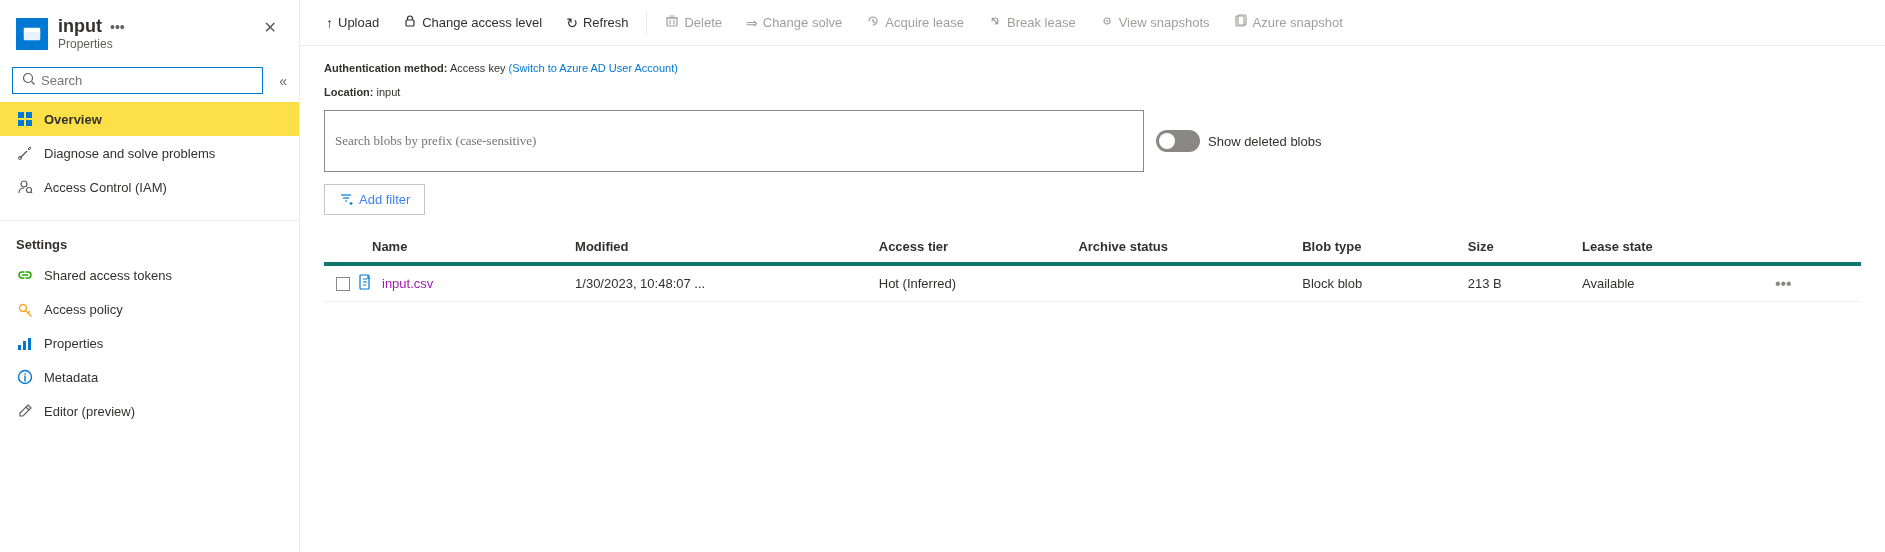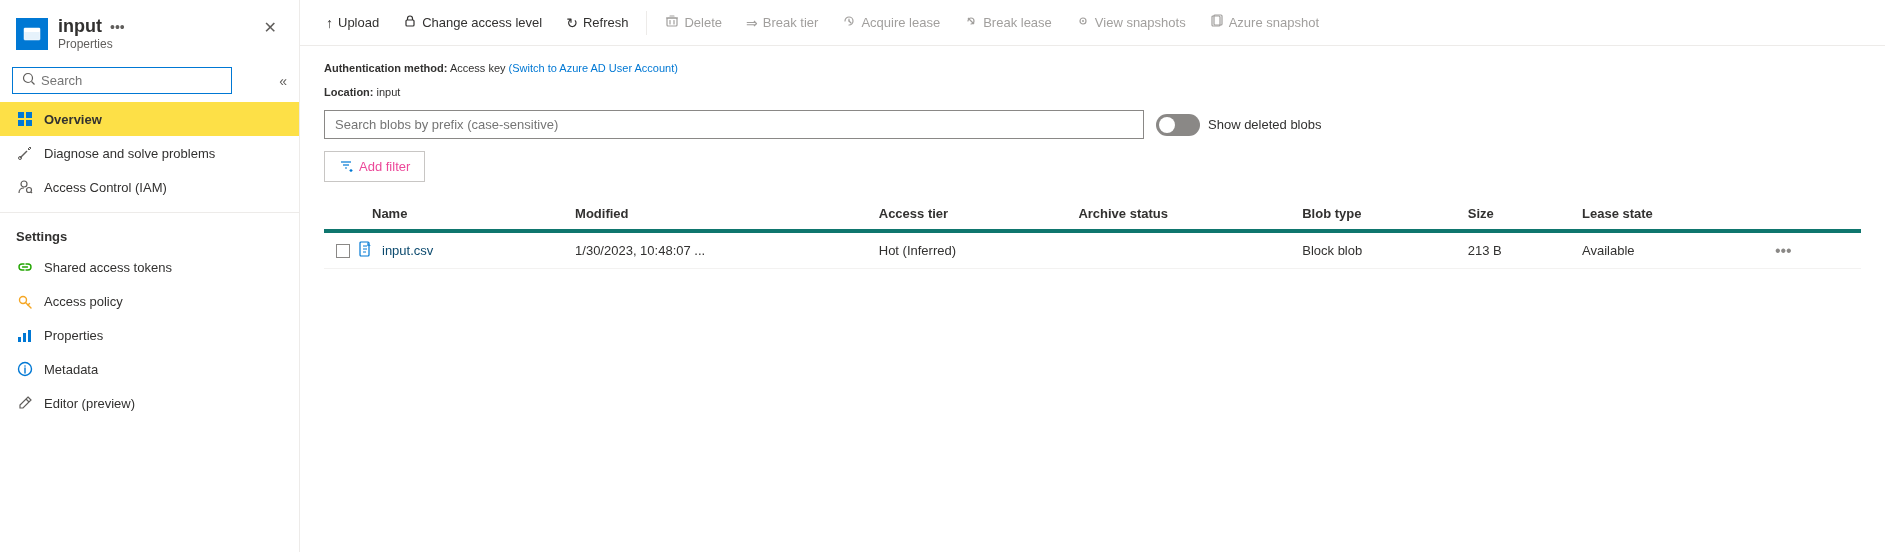--- a/index.html
+++ b/index.html
@@ -12,54 +12,54 @@
 
     .sidebar-header { padding: 16px 16px 8px 16px; display: flex; align-items: flex-start; gap: 10px; }
     .sidebar-icon { width: 32px; height: 32px; background: #0078d4; display: flex; align-items: center; justify-content: center; flex-shrink: 0; margin-top: 2px; }
     .sidebar-icon svg { width: 20px; height: 20px; }
     .sidebar-title-group { flex: 1; }
     .sidebar-title { font-size: 18px; font-weight: 600; color: #323130; display: flex; align-items: center; gap: 8px; }
     .sidebar-subtitle { font-size: 12px; color: #605e5c; }
     .close-btn { color: #605e5c; cursor: pointer; font-size: 16px; padding: 2px 6px; }
 
     .search-container { padding: 8px 12px; position: relative; display: flex; align-items: center; gap: 6px; }
-    .search-input { width: 220px; border: 1px solid #0078d4; padding: 5px 8px 5px 28px; font-size: 13px; outline: none; }
+    .search-input { width: 251px; border: 1px solid #0078d4; padding: 5px 8px 5px 28px; font-size: 13px; outline: none; }
     .search-icon-wrapper { position: absolute; left: 22px; color: #605e5c; }
     .collapse-btn { margin-left: auto; color: #605e5c; cursor: pointer; font-size: 14px; }
 
     .nav-item { display: flex; align-items: center; gap: 10px; padding: 8px 16px; cursor: pointer; font-size: 13px; color: #323130; }
     .nav-item.active { background: #fde047; font-weight: 600; }
     .nav-item .nav-icon { width: 18px; height: 18px; flex-shrink: 0; display: flex; align-items: center; justify-content: center; }
 
-    .section-header { padding: 16px 16px 6px 16px; font-size: 13px; font-weight: 700; color: #323130; border-top: 1px solid #edebe9; margin-top: 8px; }
+    .section-header { padding: 16px 16px 6px 16px; font-size: 13px; font-weight: 700; color: #323130; border-top: 1px solid #edebe9; margin-top: 16px; }
 
     
     .main-content { flex: 1; display: flex; flex-direction: column; overflow: hidden; }
 
     
     .toolbar { display: flex; align-items: center; padding: 8px 16px; border-bottom: 1px solid #edebe9; gap: 4px; flex-wrap: nowrap; }
     .toolbar-btn { display: flex; align-items: center; gap: 5px; padding: 6px 10px; cursor: pointer; font-size: 13px; color: #323130; border: none; background: none; white-space: nowrap; }
     .toolbar-btn.disabled { color: #a19f9d; cursor: default; }
     .toolbar-divider { width: 1px; height: 24px; background: #edebe9; margin: 0 4px; }
 
     
     .content-area { flex: 1; padding: 16px 24px; overflow-y: auto; }
 
     .auth-info { margin-bottom: 12px; font-size: 11px; }
     .auth-info .label { font-weight: 600; }
     .auth-link { color: #0078d4; text-decoration: none; cursor: pointer; }
 
     .search-blob-row { display: flex; align-items: center; gap: 12px; margin-bottom: 12px; }
-    .blob-search-input { flex: 1; max-width: 820px; border: 1px solid #8a8886; padding: 6px 10px; font-size: 13px; outline: none; color: #404040; }
+    .blob-search-input { flex: 1; max-width: 820px; border: 1px solid #8a8886; padding: 22px 10px; font-size: 13px; outline: none; color: #404040; font-family: Liberation Serif, serif; }
 
     .toggle-group { display: flex; align-items: center; gap: 8px; font-size: 13px; }
     .toggle { width: 44px; height: 22px; background: #8a8886; border-radius: 11px; position: relative; cursor: pointer; }
     .toggle-knob { width: 16px; height: 16px; background: #fff; border-radius: 50%; position: absolute; top: 3px; left: 3px; transition: left 0.15s; }
 
-    .add-filter-btn { display: inline-flex; align-items: center; gap: 6px; padding: 6px 14px; border: 1px solid #c8c6c4; background: #fff; cursor: pointer; font-size: 13px; color: #ec4899; margin-bottom: 16px; }
+    .add-filter-btn { display: inline-flex; align-items: center; gap: 6px; padding: 6px 14px; border: 1px solid #c8c6c4; background: #fff; cursor: pointer; font-size: 13px; color: #3b82f6; margin-bottom: 16px; }
 
     
     .blob-table { width: 100%; border-collapse: collapse; }
     .blob-table th { text-align: left; font-size: 13px; font-weight: 600; color: #323130; padding: 8px 12px; border-bottom: 4px solid #0f766e; white-space: nowrap; }
     .blob-table td { padding: 8px 12px; font-size: 13px; color: #323130; border-bottom: 1px solid #f3f2f1; }
 
     .blob-name-cell { display: flex; align-items: center; gap: 8px; }
     .blob-checkbox { width: 14px; height: 14px; border: 1px solid #8a8886; display: inline-block; flex-shrink: 0; cursor: pointer; }
 
     .row-more-btn { color: #8a8886; cursor: pointer; font-size: 16px; padding: 2px 6px; }
@@ -224,21 +224,21 @@
             <line x1="5" y1="2" x2="9" y2="2" stroke="#a19f9d" stroke-width="1.2" stroke-linecap="round"></line>
             <line x1="5" y1="6.5" x2="5" y2="10" stroke="#a19f9d" stroke-width="1.2" stroke-linecap="round"></line>
             <line x1="9" y1="6.5" x2="9" y2="10" stroke="#a19f9d" stroke-width="1.2" stroke-linecap="round"></line>
           </svg>
         </span>
         <span>Delete</span>
       </button>
 
       <button class="toolbar-btn disabled">
         <span style="font-size:14px;color:#a19f9d;">⇒</span>
-        <span>Break tier</span>
+        <span>Change solve</span>
       </button>
 
       <button class="toolbar-btn disabled">
         <span>
           <svg width="14" height="14" viewBox="0 0 14 14" fill="none">
             <path d="M3 7c0-2.2 1.8-4 4-4s4 1.8 4 4-1.8 4-4 4" stroke="#a19f9d" stroke-width="1.2" stroke-linecap="round"></path>
             <line x1="7" y1="5" x2="7" y2="7" stroke="#a19f9d" stroke-width="1.2" stroke-linecap="round"></line>
             <line x1="7" y1="7" x2="9" y2="9" stroke="#a19f9d" stroke-width="1.2" stroke-linecap="round"></line>
           </svg>
         </span>
@@ -323,21 +323,21 @@
                 <div class="blob-checkbox"></div>
                 <span style="color:#0078d4;">
                   <svg width="16" height="16" viewBox="0 0 16 16" fill="none">
                     <rect x="2" y="1" width="9" height="14" rx="1" stroke="#0078d4" stroke-width="1.2" fill="none"></rect>
                     <line x1="5" y1="5" x2="9" y2="5" stroke="#0078d4" stroke-width="1"></line>
                     <line x1="5" y1="8" x2="9" y2="8" stroke="#0078d4" stroke-width="1"></line>
                     <line x1="5" y1="11" x2="8" y2="11" stroke="#0078d4" stroke-width="1"></line>
                     <path d="M9 1l4 4h-4V1z" fill="#0078d4" opacity="0.6"></path>
                   </svg>
                 </span>
-                <span style="color:#0c4a6e;cursor:pointer;">input.csv</span>
+                <span style="color:#a21caf;cursor:pointer;">input.csv</span>
               </div>
             </td>
             <td>1/30/2023, 10:48:07 ...</td>
             <td>Hot (Inferred)</td>
             <td></td>
             <td>Block blob</td>
             <td>213 B</td>
             <td>Available</td>
             <td>
               <span class="row-more-btn">•••</span>

